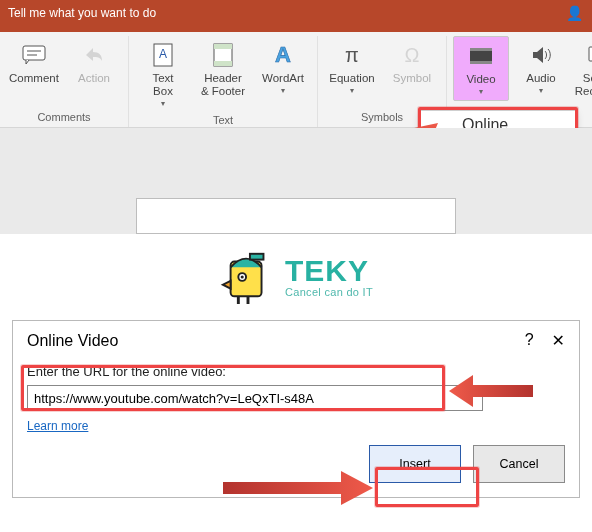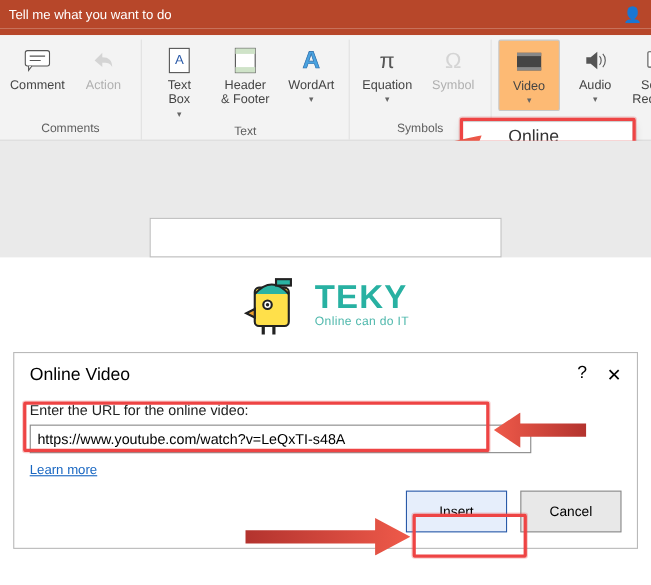--- a/index.html
+++ b/index.html
@@ -14,21 +14,21 @@
 
 .ribbon { background: #f3f3f3; border-bottom: 1px solid #d6d6d6; display: flex; padding: 4px 0 0 0; height: 96px; }
 .grp { display: flex; flex-direction: column; align-items: stretch; border-right: 1px solid #e1e1e1; padding: 0 6px; }
 .grp-items { display: flex; flex: 1; align-items: flex-start; gap: 4px; }
 .grp-label { text-align: center; color: #5f5f5f; font-size: 11px; padding: 2px 0 4px; }
 .btn { display: flex; flex-direction: column; align-items: center; justify-content: flex-start; width: 56px; padding: 4px 0; cursor: default; border-radius: 2px; }
 .btn .ico { height: 30px; display: flex; align-items: center; justify-content: center; }
 .btn .lbl { text-align: center; font-size: 11.5px; color: #444; line-height: 1.15; margin-top: 2px; }
 .btn.disabled .lbl, .btn.disabled .ico { color: #b0b0b0; fill: #b0b0b0; }
 .btn.disabled svg { opacity: .45; }
-.btn.sel { background: #fdba74; border: 1px solid #c8c8c8; }
+.btn.sel { background: #f0abfc; border: 1px solid #c8c8c8; }
 .chev { font-size: 8px; color: #666; margin-top: 1px; }
 
 .dropdown { position: absolute; left: 420px; top: 110px; width: 156px; background: #fff; border: 1px solid #cfcfcf; box-shadow: 0 3px 8px rgba(0,0,0,.18); }
 .dropdown .di { display: flex; align-items: center; gap: 15px; padding: 5px 10px; font-size: 16px; color: #333; }
 
 .highlight-box { position: absolute; border: 3px solid #e44; border-radius: 2px; box-shadow: 0 0 0 1px rgba(228,68,68,.25); pointer-events: none; }
 
 .arrow { position: absolute; pointer-events: none; }
 
 .canvas { background: #eaeaea; height: 106px; display: flex; align-items: flex-end; justify-content: center; position: relative; }
@@ -232,21 +232,21 @@
     <rect x="12" y="14" width="32" height="36" rx="4" fill="#ffe04a" stroke="#222" stroke-width="2"></rect>
     <path d="M12 20 q16 -18 32 0" fill="#2bb3a3" stroke="#222" stroke-width="2"></path>
     <rect x="32" y="6" width="14" height="6" fill="#2bb3a3" stroke="#222" stroke-width="2"></rect>
     <circle cx="24" cy="30" r="4" fill="#fff" stroke="#222" stroke-width="2"></circle>
       <circle cx="24" cy="30" r="1.6" fill="#222"></circle>
     <path d="M12 34 l-8 4 l8 4 z" fill="#f0a12c" stroke="#222" stroke-width="2"></path>
     <path d="M20 50 v8 M30 50 v8" stroke="#222" stroke-width="3"></path>
   </svg>
   <div class="text">
     <div class="brand">TEKY</div>
-    <div class="tag">Online can do IT</div>
+    <div class="tag">Cancel can do IT</div>
   </div>
 </div>
 
 <div class="dialog">
   <div class="dlg-title">
     <span class="t">Online Video</span>
     <div class="controls">
       <span>?</span>
       <span>✕</span>
     </div>

